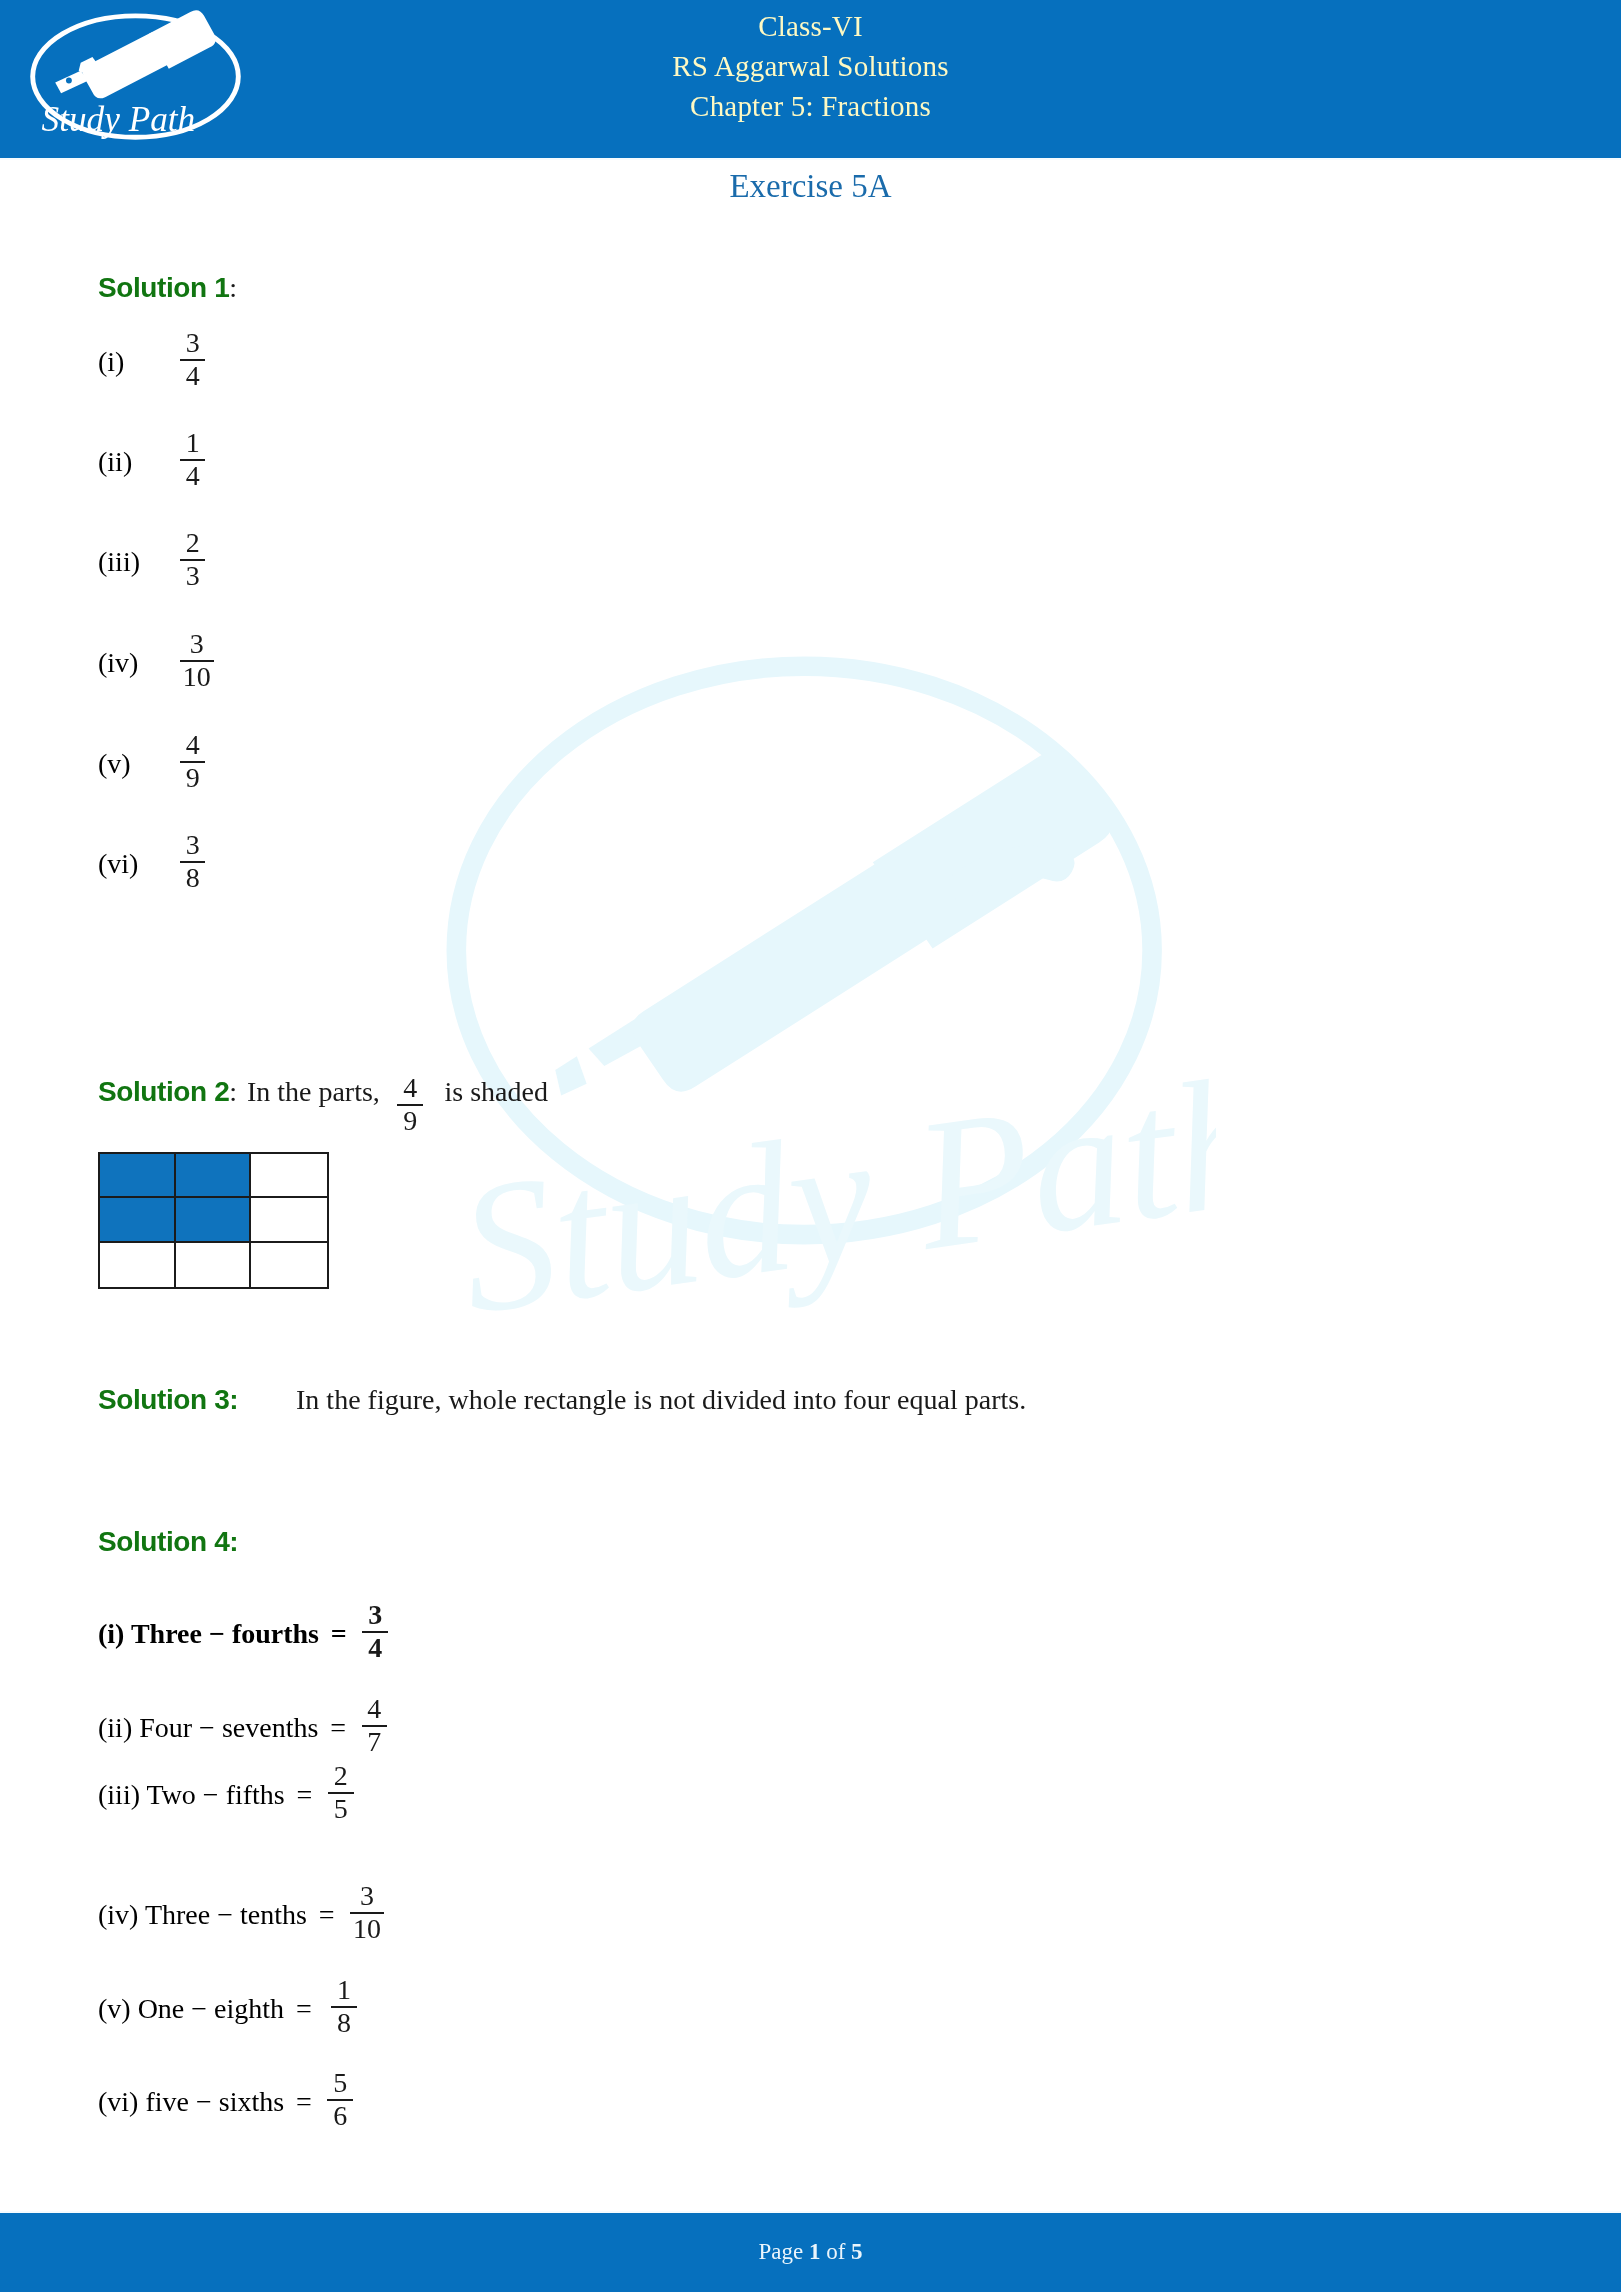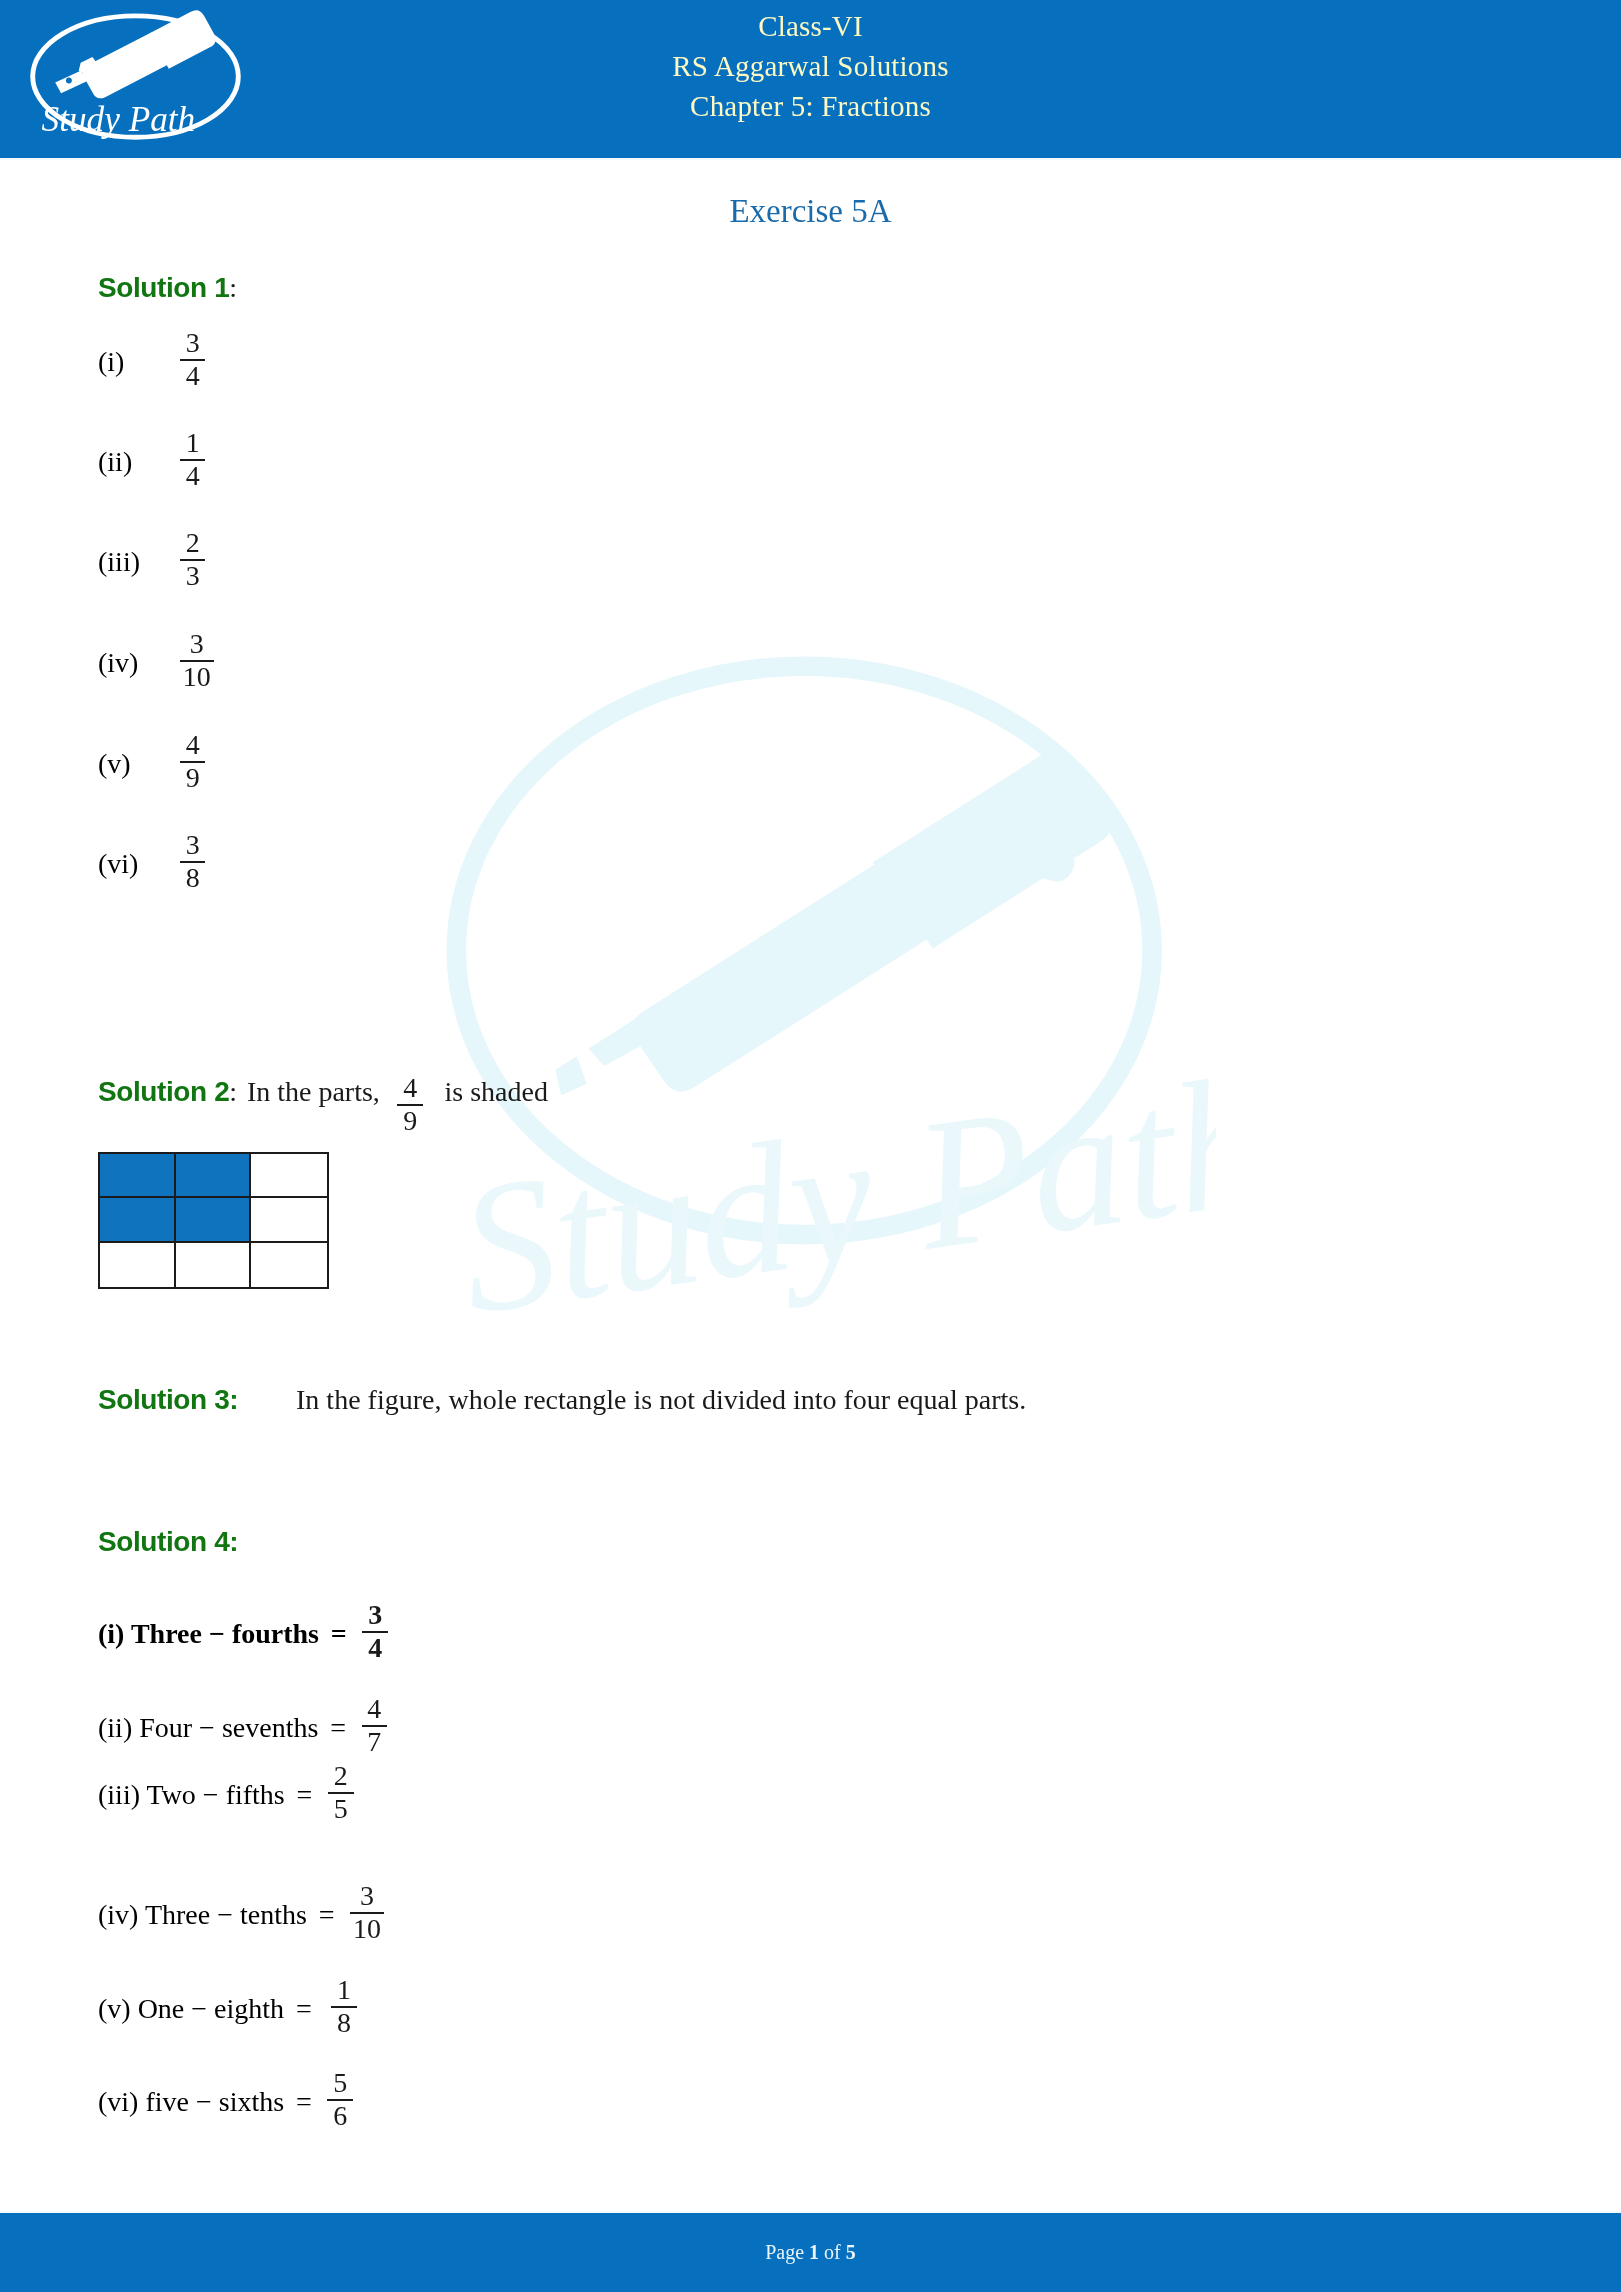--- a/index.html
+++ b/index.html
@@ -81,21 +81,21 @@
     top: 160px;
     width: 1621px;
     z-index: 2;
   }
 
   .exercise-title {
     text-align: center;
     color: #1a6bab;
     font-size: 33px;
     line-height: 39px;
-    margin-top: 32px;
+    margin-top: 7px;
     font-family: "Liberation Serif", serif;
   }
 
   .sol-heading {
     color: #117511;
     font-weight: bold;
     font-size: 28px;
     font-family: "Liberation Sans", sans-serif;
     letter-spacing: -0.4px;
   }
@@ -178,21 +178,21 @@
     width: 1621px;
     height: 81px;
     background: #0670be;
     border-top: 2.9px solid #f4fbff;
     box-sizing: border-box;
     z-index: 5;
   }
   .footer-text {
     color: #eaf5fc;
     text-align: center;
-    font-size: 20px;
+    font-size: 23px;
     line-height: 78px;
     font-family: "Liberation Serif", serif;
   }
   .footer-text b { font-weight: bold; }
 </style>
 </head>
 <body>
 
 <div class="page">
 

